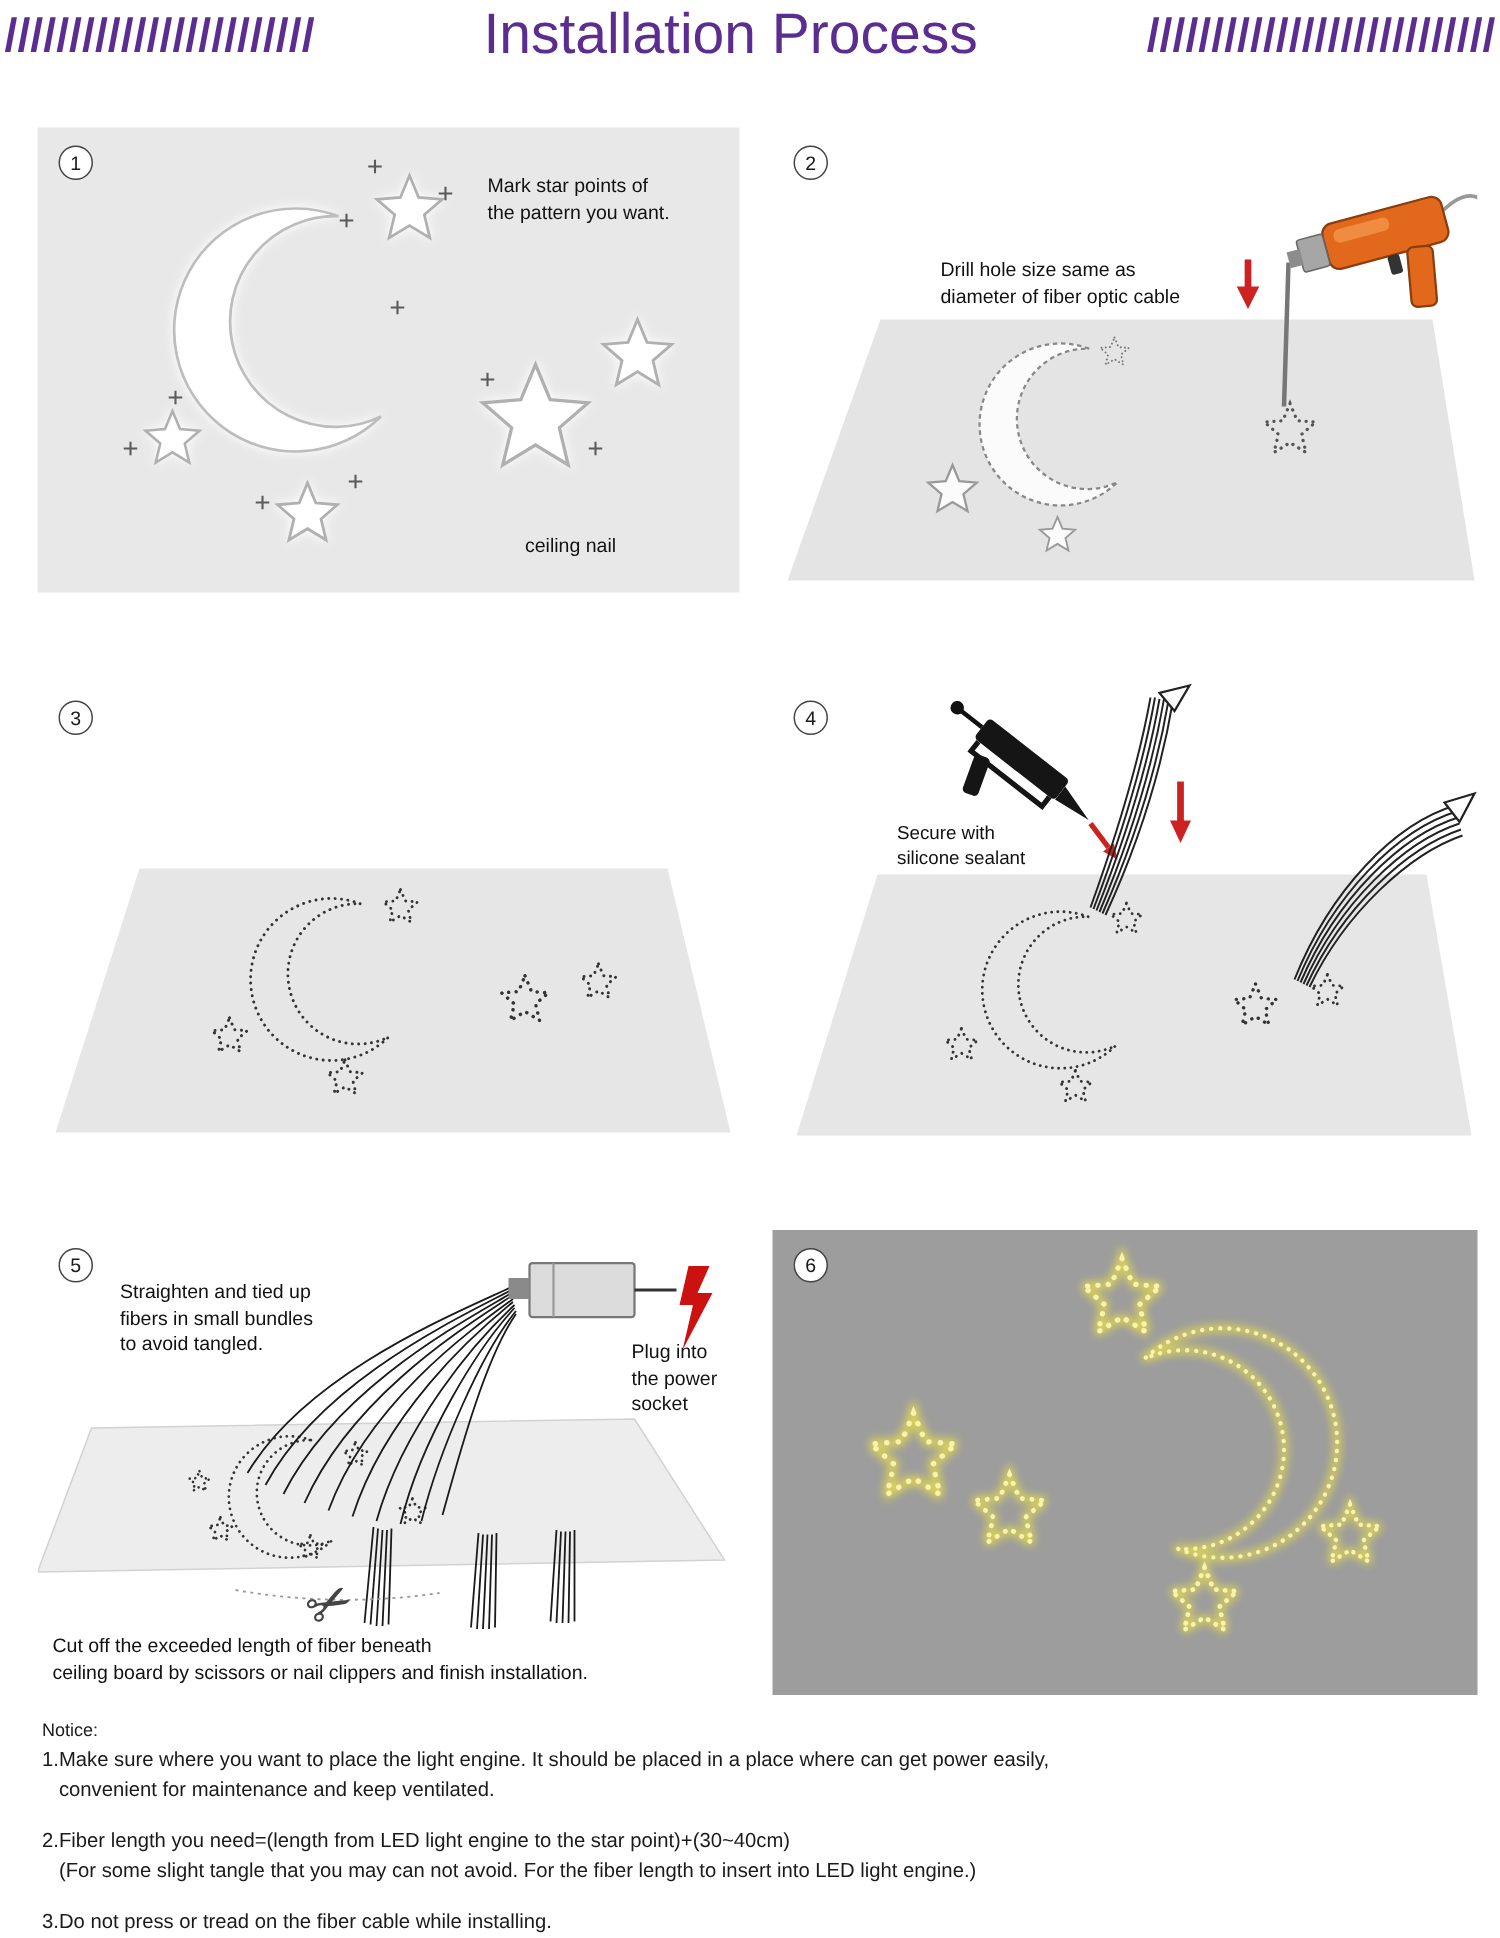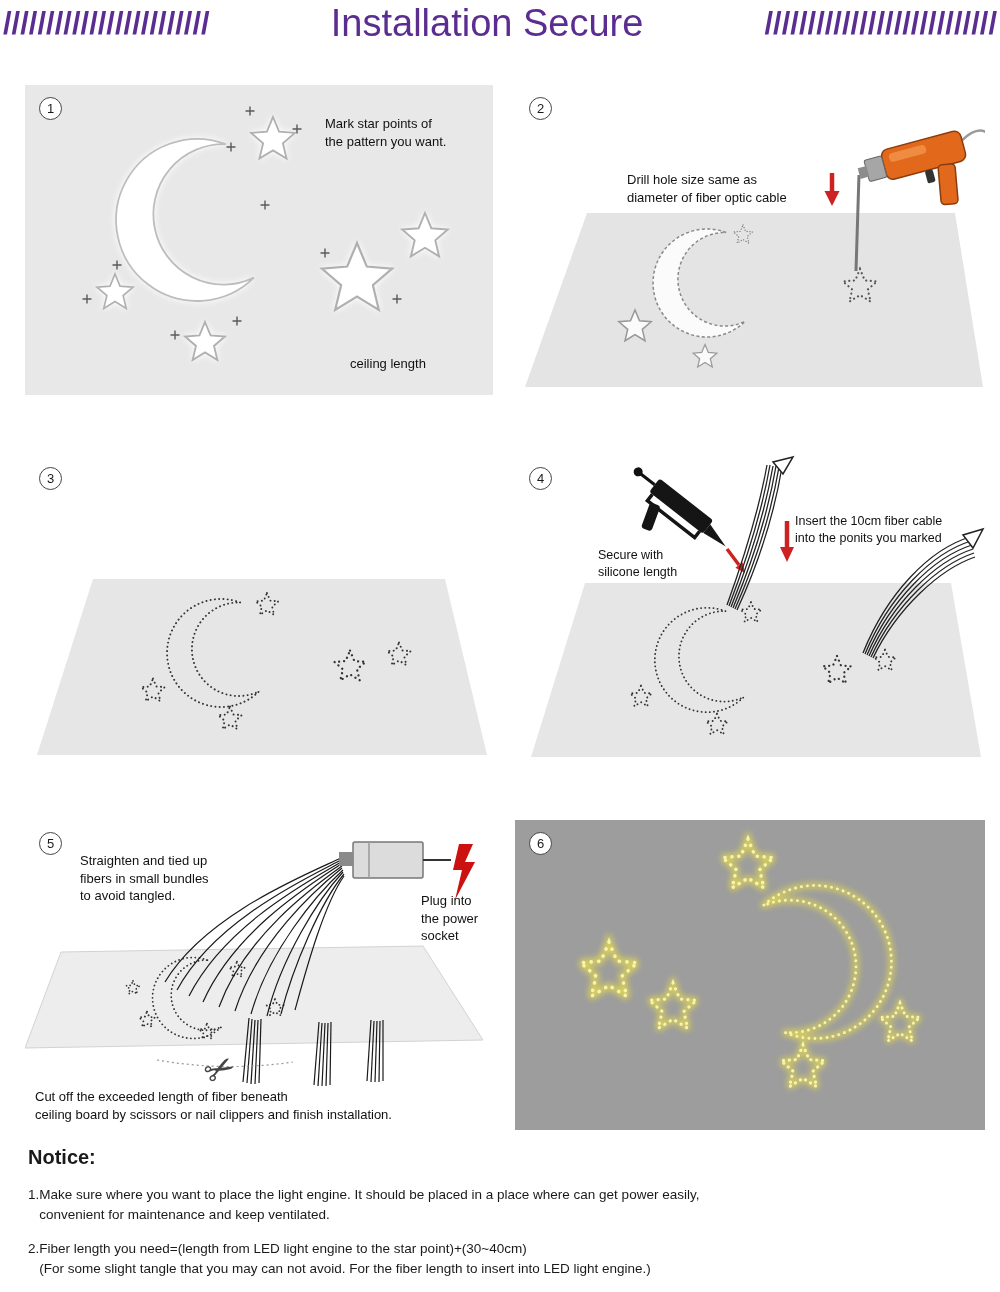--- a/index.html
+++ b/index.html
@@ -12,21 +12,21 @@
   .p1{left:25px;top:85px;width:468px;height:310px;background:var(--panel-bg,#e8e8e8)}
   .p2{left:515px;top:85px;width:470px;height:310px;background:#fff}
   .p3{left:25px;top:455px;width:468px;height:310px;background:#fff}
   .p4{left:515px;top:455px;width:470px;height:310px;background:#fff}
   .p5{left:25px;top:820px;width:468px;height:310px;background:#fff}
   .p6{left:515px;top:820px;width:470px;height:310px;background:var(--dark-panel-bg,#9d9d9d)}
   .badge{position:absolute;left:14px;top:12px;width:23px;height:23px;border:1.4px solid #444;border-radius:50%;display:flex;align-items:center;justify-content:center;font-size:13px;background:#fff;z-index:3}
   .txt{position:absolute;font-size:13px;line-height:1.35;white-space:pre-line;z-index:2;color:#111}
   svg.art{position:absolute;left:0;top:0;z-index:1}
   .notice{position:absolute;left:28px;top:1146px;width:950px}
-  .notice .ntitle{font-size:20px;font-weight:700;margin-bottom:16px}
+  .notice .ntitle{font-size:12px;font-weight:400;margin-bottom:3px}
   .notice .item{font-size:13.5px;line-height:1.45;margin-bottom:15px;white-space:pre-wrap}
 </style>
 </head>
 <body>
 
 <svg width="0" height="0" style="position:absolute" aria-hidden="true">
   <defs>
     <polygon id="star" points="0,-20 5.3,-7.3 19,-6.2 8.6,2.8 11.8,16.2 0,9 -11.8,16.2 -8.6,2.8 -19,-6.2 -5.3,-7.3"></polygon>
     <path id="moon" d="M 48.6,-75.8 A 90,90 0 1 0 48.6,75.8 A 78,78 0 1 1 48.6,-75.8 Z"></path>
     <path id="mark" d="M-4.5,0H4.5M0,-4.5V4.5" fill="none"></path>
@@ -34,29 +34,29 @@
       <feDropShadow dx="0" dy="0" stdDeviation="3.5" flood-color="#ffffff" flood-opacity="1"></feDropShadow>
     </filter>
     <filter id="blur6" x="-40%" y="-40%" width="180%" height="180%">
       <feGaussianBlur stdDeviation="3"></feGaussianBlur>
     </filter>
   </defs>
 </svg>
 
 <div class="header">
   <span class="slashes">////////////////////////</span>
-  <span class="title">Installation Secure</span>
+  <span class="title">Installation Process</span>
   <span class="slashes">///////////////////////////</span>
 </div>
 
 <div class="panel p1">
   <span class="badge">1</span>
   <div class="txt" style="left:300px;top:30px;width:170px;text-align:left">Mark star points of
 the pattern you want.</div>
-  <div class="txt" style="left:325px;top:270px">ceiling length</div>
+  <div class="txt" style="left:325px;top:270px">ceiling nail</div>
   <svg class="art" width="468" height="310" viewBox="0 0 468 310">
     <g filter="url(#whiteglow)">
       <use href="#moon" transform="translate(172,135) rotate(-12) scale(0.9)" fill="#ffffff" stroke="#bdbdbd" stroke-width="2"></use>
       <use href="#star" transform="translate(248,55) scale(1.15)" fill="#ffffff" stroke="#b0b0b0" stroke-width="1.6"></use>
       <use href="#star" transform="translate(332,195) scale(1.85)" fill="#ffffff" stroke="#b0b0b0" stroke-width="1.2"></use>
       <use href="#star" transform="translate(400,152) scale(1.2)" fill="#ffffff" stroke="#b0b0b0" stroke-width="1.6"></use>
       <use href="#star" transform="translate(90,208) scale(0.95)" fill="#ffffff" stroke="#b0b0b0" stroke-width="1.8"></use>
       <use href="#star" transform="translate(180,258) scale(1.05)" fill="#ffffff" stroke="#b0b0b0" stroke-width="1.8"></use>
     </g>
     <g stroke="#5a5a5a" stroke-width="1.4">
@@ -115,23 +115,21 @@
       <use href="#star" transform="translate(374,200) scale(0.62)" stroke-width="3.2" stroke-dasharray="0.1 7"></use>
       <use href="#star" transform="translate(128,236) scale(0.62)" stroke-width="3.2" stroke-dasharray="0.1 7"></use>
       <use href="#star" transform="translate(205,264) scale(0.62)" stroke-width="3.2" stroke-dasharray="0.1 7"></use>
     </g>
   </svg>
 </div>
 
 <div class="panel p4">
   <span class="badge">4</span>
   <div class="txt" style="left:83px;top:92px;width:120px;font-size:12.5px">Secure with
-silicone length</div>
-  <div class="txt" style="left:280px;top:58px;width:190px;font-size:12.5px">Insert the 10cm fiber cable
-into the ponits you marked</div>
+silicone sealant</div>
   <svg class="art" width="470" height="310" viewBox="0 0 470 310">
     <polygon points="70,128 436,128 466,302 16,302" fill="#e6e6e6"></polygon>
     <g fill="none" stroke="#333" stroke-linecap="round">
       <use href="#moon" transform="translate(192,205) rotate(-12) scale(0.58)" stroke-width="3.2" stroke-dasharray="0.1 7"></use>
       <use href="#star" transform="translate(236,158) scale(0.55)" stroke-width="3.4" stroke-dasharray="0.1 7.5"></use>
       <use href="#star" transform="translate(322,216) scale(0.75)" stroke-width="3" stroke-dasharray="0.1 6.5"></use>
       <use href="#star" transform="translate(370,206) scale(0.57)" stroke-width="3.4" stroke-dasharray="0.1 7.5"></use>
       <use href="#star" transform="translate(126,242) scale(0.57)" stroke-width="3.4" stroke-dasharray="0.1 7.5"></use>
       <use href="#star" transform="translate(202,270) scale(0.57)" stroke-width="3.4" stroke-dasharray="0.1 7.5"></use>
     </g>

